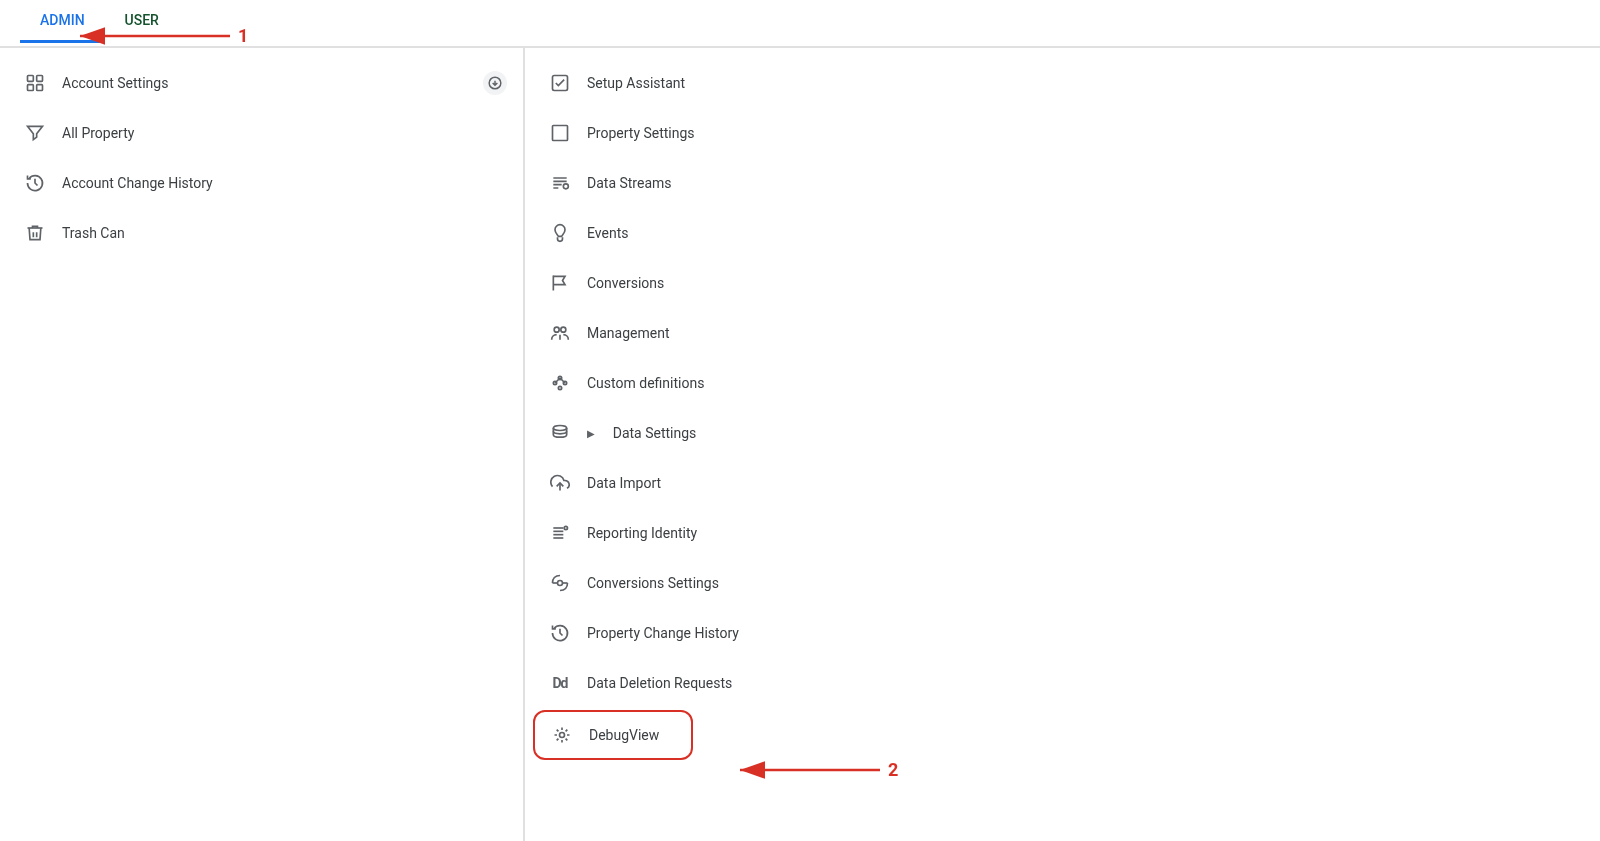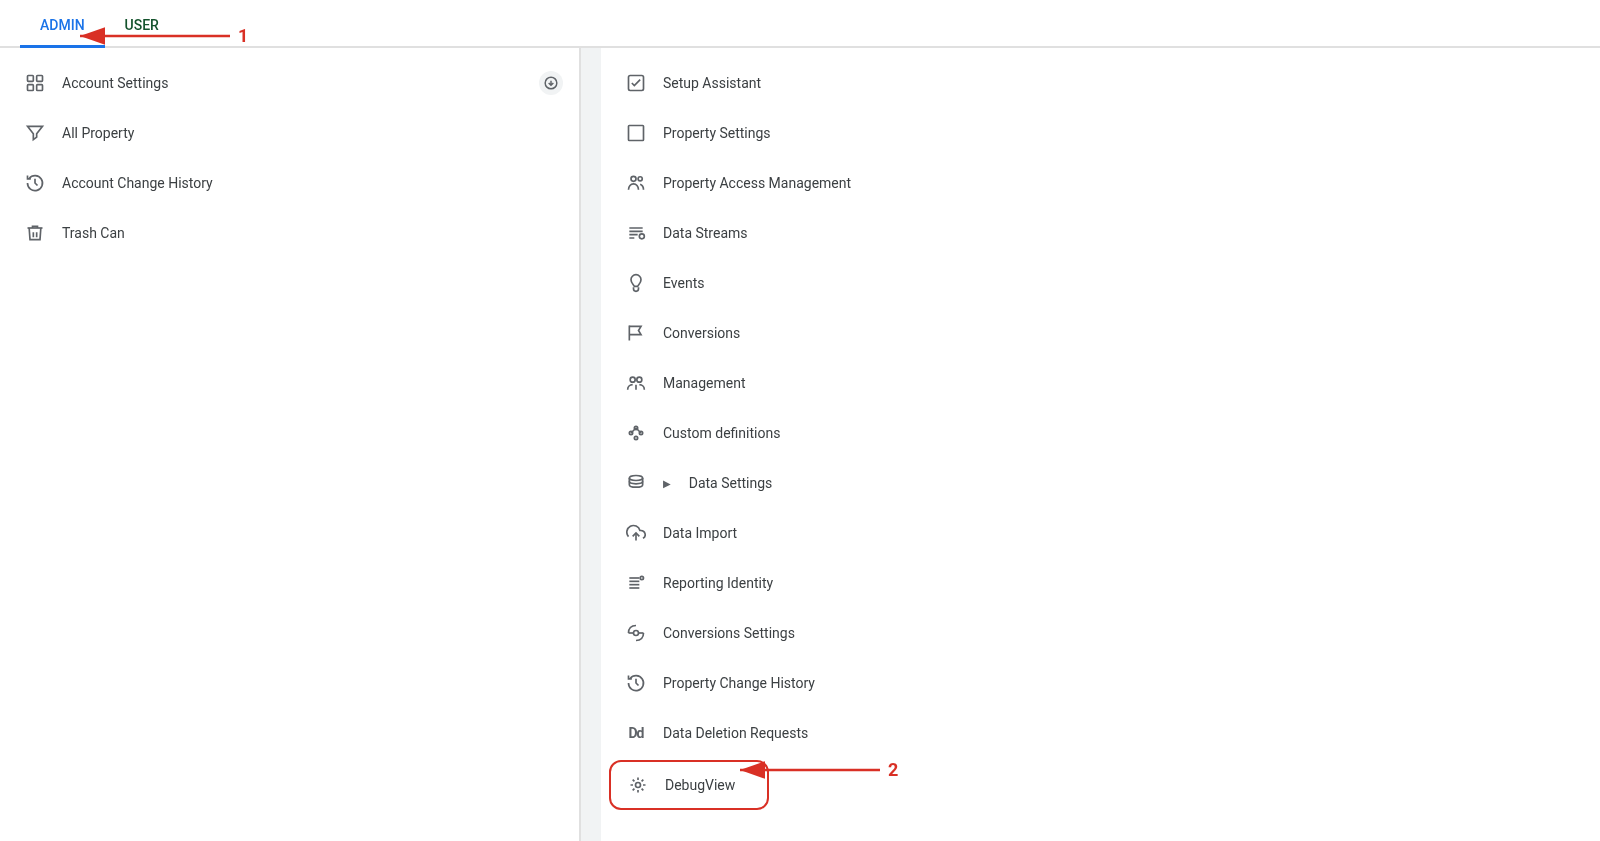--- a/index.html
+++ b/index.html
@@ -8,21 +8,21 @@
       background: #f1f3f4;
       min-height: 841px;
       width: 1600px;
     }
 
     
     .top-bar {
       background: #fff;
       border-bottom: 2px solid #e0e0e0;
       display: flex;
-      align-items: flex-end;
+      align-items: flex-start;
       height: 48px;
       padding: 0 0 0 20px;
       position: relative;
     }
     .tab {
       padding: 12px 20px;
       font-size: 14px;
       font-weight: 500;
       cursor: pointer;
       color: #14532d;
@@ -36,39 +36,38 @@
 
     
     .main {
       display: flex;
       padding: 0;
       min-height: 793px;
     }
 
     
     .left-panel {
-      width: 580px;
+      width: 524px;
       background: #fff;
       border-right: 1px solid #e0e0e0;
       padding: 10px 0;
       position: relative;
     }
 
     
     .divider-line {
       width: 1px;
       background: #e0e0e0;
     }
 
     
     .right-panel {
       flex: 1;
       background: #fff;
       padding: 10px 0;
-      margin-left: 20px;
     }
 
     
     .menu-item {
       display: flex;
       align-items: center;
       padding: 14px 24px;
       cursor: pointer;
       font-size: 14px;
       color: #3c4043;
@@ -222,31 +221,20 @@
     <div class="menu-item">
       <span class="icon">
         <svg width="20" height="20" viewBox="0 0 24 24" fill="none" stroke="#5f6368" stroke-width="2">
           <rect x="3" y="3" width="18" height="18" rx="1"></rect>
         </svg>
       </span>
       <span class="label">Property Settings</span>
     </div>
 
     
-    <div class="menu-item">
-      <span class="icon">
-        <svg width="20" height="20" viewBox="0 0 24 24" fill="none" stroke="#5f6368" stroke-width="2">
-          <circle cx="9" cy="7" r="3"></circle>
-          <path d="M3 20c0-4 2.7-7 6-7s6 3 6 7"></path>
-          <circle cx="17" cy="7" r="2.5"></circle>
-          <path d="M21 20c0-3-1.5-5.5-4-6.5"></path>
-        </svg>
-      </span>
-      <span class="label">Property Access Management</span>
-    </div>
 
     
     <div class="menu-item">
       <span class="icon">
         <svg width="20" height="20" viewBox="0 0 24 24" fill="none" stroke="#5f6368" stroke-width="2">
           <path d="M4 6h16M4 10h16M4 14h10M4 18h6"></path>
           <circle cx="19" cy="16" r="3"></circle>
         </svg>
       </span>
       <span class="label">Data Streams</span>

